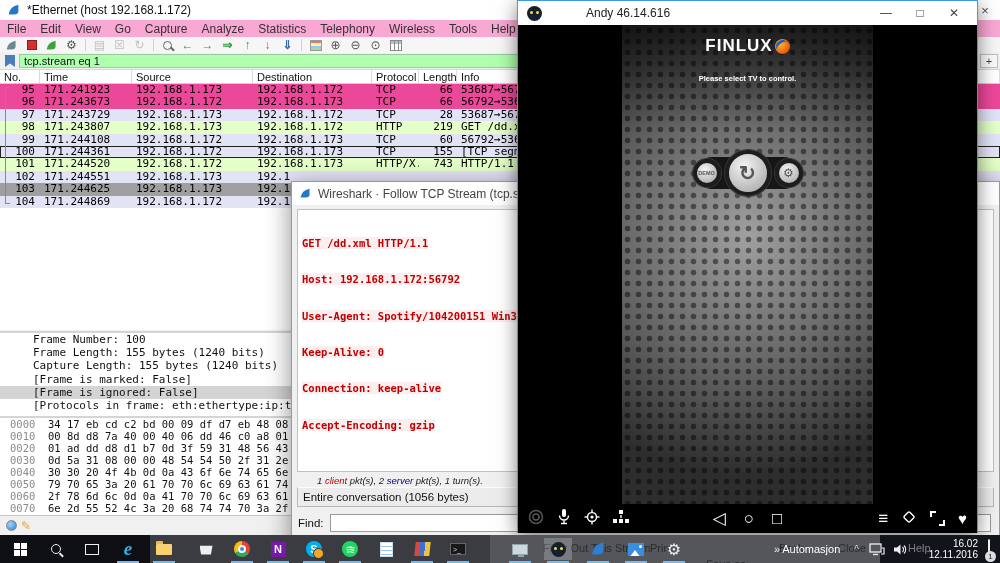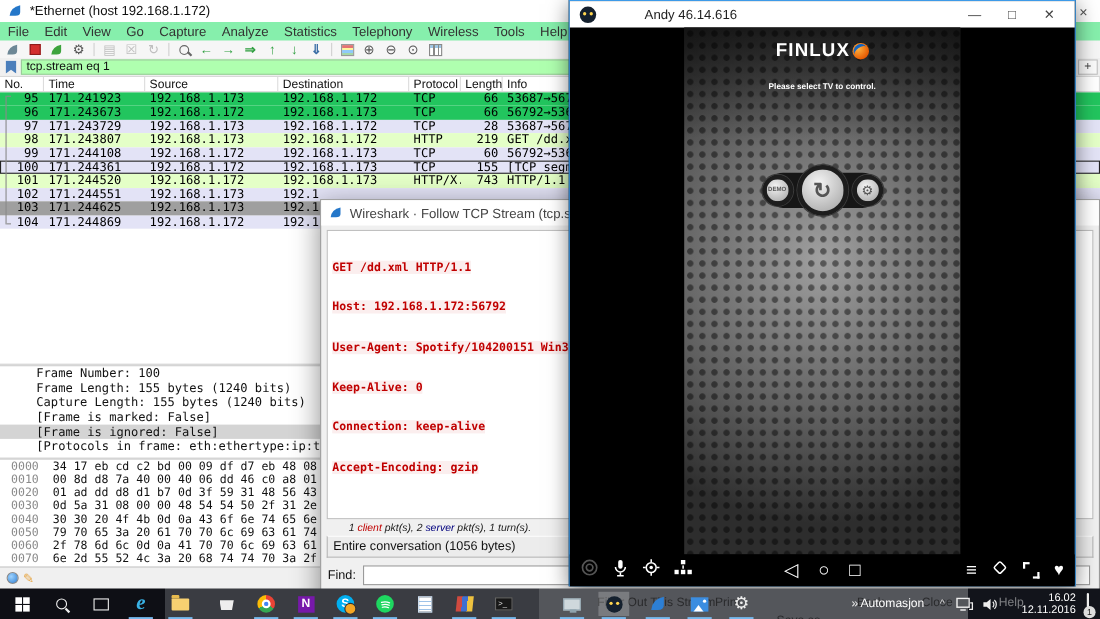--- a/index.html
+++ b/index.html
@@ -8,21 +8,21 @@
   #screen { position:relative; width:1000px; height:563px; overflow:hidden; background:#222; }
   .mono { font-family:"DejaVu Sans Mono", monospace; }
 
   
   #ws { position:absolute; left:0; top:0; width:1000px; height:563px; background:#f0f0f0; }
   #ws-titlebar { position:absolute; left:0; top:0; width:100%; height:20px; background:#fff;
                  display:flex; align-items:center; font-size:12px; color:#111; }
   #ws-titlebar svg { margin:0 6px 0 7px; }
   #ws-close { position:absolute; right:0; top:0; width:30px; height:20px; display:flex;
               align-items:center; justify-content:center; color:#555; font-size:13px; }
-  #ws-menubar { position:absolute; left:0; top:20px; width:100%; height:17px; background:#86efac;
+  #ws-menubar { position:absolute; left:0; top:20px; width:100%; height:17px; background:#f9a8d4;
                 display:flex; align-items:center; font-size:12px; color:#333; }
   #ws-menubar span { padding:0 7px; }
   #ws-toolbar { position:absolute; left:0; top:37px; width:100%; height:16px; background:#f6f6f6;
                 display:flex; align-items:center; gap:1px; padding-left:2px; }
   .tbi { width:19px; height:15px; display:flex; align-items:center; justify-content:center;
          font-size:12px; color:#555; }
   .tbi.dim { color:#bfbfbf; }
   .tbi.green { color:#2e9e3f; font-weight:bold; }
   .tbi.blue { color:#3a6ea5; font-weight:bold; }
   .sep { width:1px; height:12px; background:#d0d0d0; margin:0 3px; }
@@ -55,21 +55,21 @@
   .c-proto { width:47px; }
   .c-len { width:38px; }
   .c-info { flex:1; }
   #pl-rows { position:absolute; left:0; top:84px; width:100%; height:124px; background:#fff;
              font-size:11px; }
   .prow { display:flex; height:12.4px; line-height:12.4px; white-space:nowrap; }
   .prow div { overflow:hidden; }
   .prow .c-no { text-align:right; padding-right:5px; }
   .prow .c-len { text-align:right; padding-right:4px; }
   .prow .c-time, .prow .c-src, .prow .c-dst, .prow .c-proto, .prow .c-info { padding-left:4px; }
-  .r-gray { background:#22c55e;justify-content:space-between; }
+  .r-gray { background:#ec4899;justify-content:space-between; }
   .r-dkgray { background:#9f9f9f; }
   .r-lav { background:#e3e3f6; }
   .r-green { background:#e4ffc7; }
   .sel { outline:1px solid #222; outline-offset:-1px; }
   #pl-empty { position:absolute; left:0; top:208px; width:100%; height:122px; background:#fff; }
   .bracket { position:absolute; left:5px; top:3px; width:5px; height:117px;
              border-left:1px solid #8a8a8a; }
   .bracket::before, .bracket::after { content:""; position:absolute; left:0; width:4px; height:1px; background:#8a8a8a; }
   .bracket::before { top:0; } .bracket::after { bottom:0; }
   

